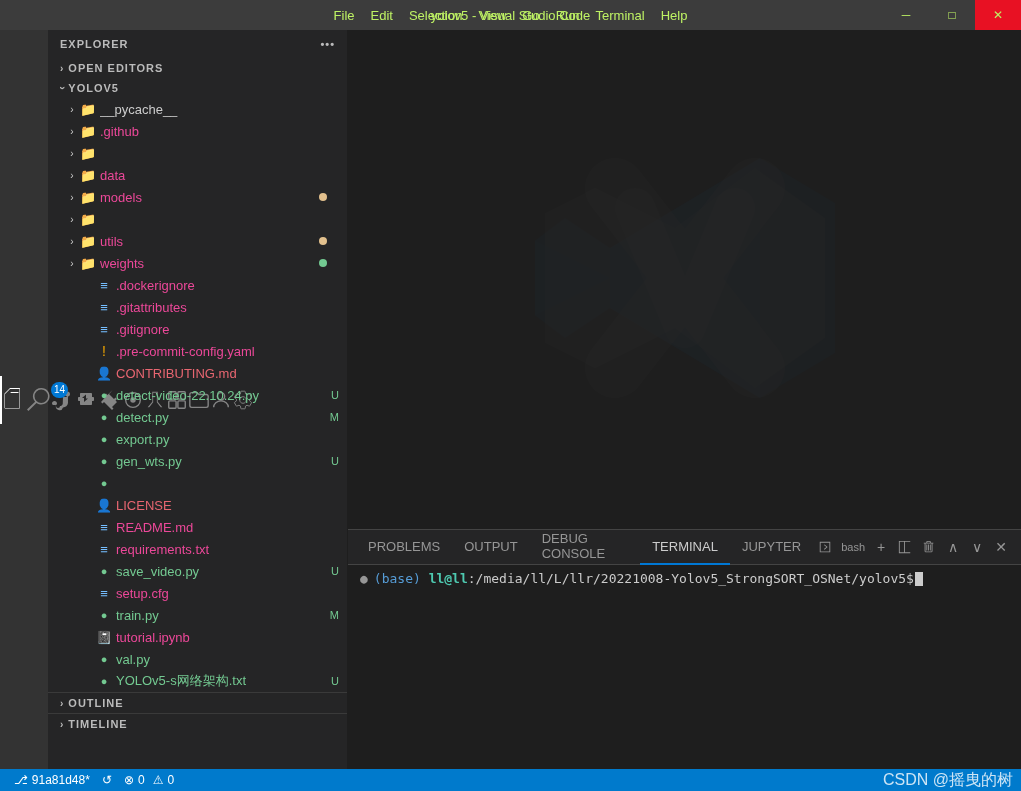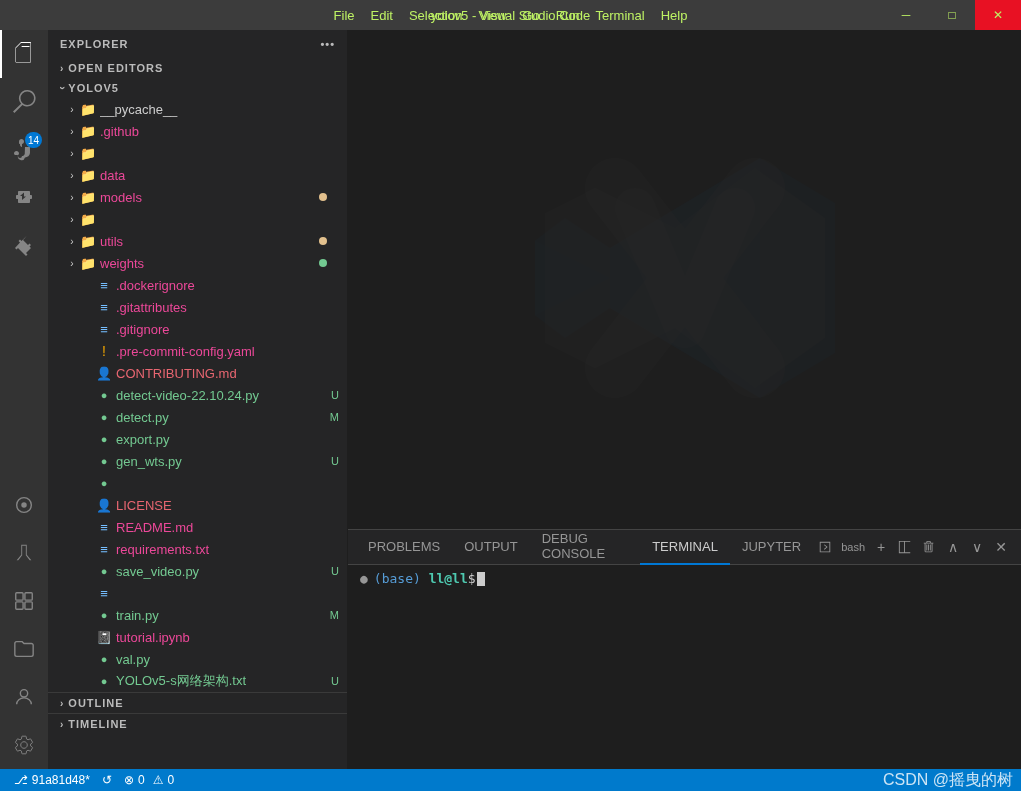--- a/index.html
+++ b/index.html
@@ -11,21 +11,21 @@
     #titlebar .window-controls { position: absolute; right: 0; display: flex; height: 100%; }
     #titlebar .win-btn { width: 46px; height: 30px; display: flex; align-items: center; justify-content: center; cursor: pointer; font-size: 12px; }
     #titlebar .win-btn.close { background: #e81123; }
     #titlebar .menubar { display: flex; height: 100%; align-items: center; }
     #titlebar .menu-item { padding: 0 8px; height: 100%; display: flex; align-items: center; cursor: pointer; font-size: 13px; }
 
     
     #main { display: flex; flex: 1; overflow: hidden; }
 
     
-    #activity-bar { width: 48px; background: #333333; display: flex; flex-direction: column; align-items: center; padding-top: 0; }
+    #activity-bar { width: 48px; background: #333333; display: flex; flex-direction: row; align-items: center; padding-top: 0; }
     .activity-icon { width: 48px; height: 48px; display: flex; align-items: center; justify-content: center; cursor: pointer; position: relative; color: #858585; font-size: 22px; }
     .activity-icon.active { color: #ffffff; border-left: 2px solid #ffffff; }
     .activity-icon .badge { position: absolute; top: 6px; right: 6px; background: #0078d4; color: white; border-radius: 10px; font-size: 10px; min-width: 16px; height: 16px; display: flex; align-items: center; justify-content: center; padding: 0 3px; }
     .activity-spacer { flex: 1; }
 
     
     #sidebar { width: 300px; background: #252526; display: flex; flex-direction: column; overflow: hidden; border-right: 1px solid #1e1e1e; }
     #sidebar-header { padding: 8px 12px; font-size: 11px; font-weight: 700; letter-spacing: 1px; color: #bbbbbb; display: flex; justify-content: space-between; align-items: center; }
     #sidebar-content { overflow-y: auto; flex: 1; }
     #sidebar-content::-webkit-scrollbar { width: 6px; }
@@ -304,20 +304,21 @@
         <span class="indent" style="width:32px"></span>
         <span class="chevron"></span>
         <span class="file-icon" style="color:#73c991;font-size:11px">●</span>
         <span class="item-label" style="color:#73c991">save_video.py</span>
         <span class="status-char">U</span>
       </div>
       <div class="tree-item">
         <span class="indent" style="width:32px"></span>
         <span class="chevron"></span>
         <span class="file-icon" style="color:#75beff">≡</span>
+        <span class="item-label">setup.cfg</span>
       </div>
       <div class="tree-item">
         <span class="indent" style="width:32px"></span>
         <span class="chevron"></span>
         <span class="file-icon" style="color:#73c991;font-size:11px">●</span>
         <span class="item-label" style="color:#73c991">train.py</span>
         <span class="status-char">M</span>
       </div>
       <div class="tree-item">
         <span class="indent" style="width:32px"></span>
@@ -406,20 +407,21 @@
           <div class="panel-action-btn">∨</div>
           <div class="panel-action-btn">✕</div>
         </div>
       </div>
       <div id="panel-content">
         <div class="terminal-line">
           <span class="terminal-dot">●</span>
           <span style="color:#569cd6;">(base)</span>
           <span>&nbsp;</span>
           <span style="color:#4ec9b0;font-weight:bold;">ll@ll</span>
+          <span style="color:#cccccc;">:/media/ll/L/llr/20221008-Yolov5_StrongSORT_OSNet/yolov5</span>
           <span style="color:#cccccc;">$</span>
           <span style="display:inline-block;width:8px;height:14px;background:#cccccc;margin-left:1px;vertical-align:middle;animation:blink 1s step-end infinite;"></span>
         </div>
       </div>
     </div>
   </div>
 
 </div>
 
 <div id="statusbar">

